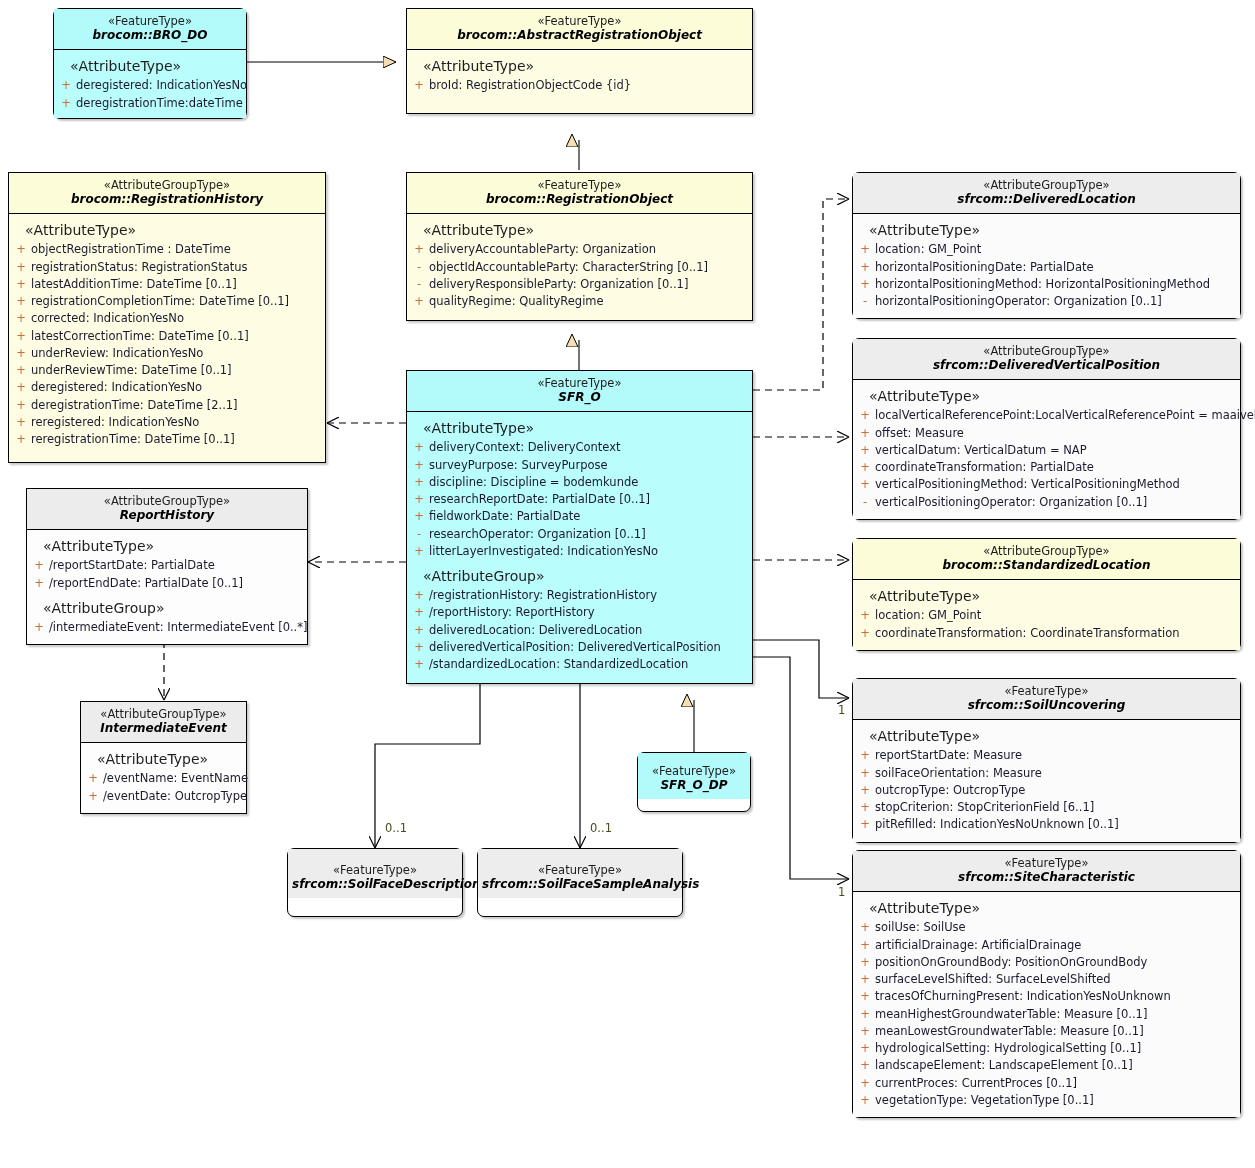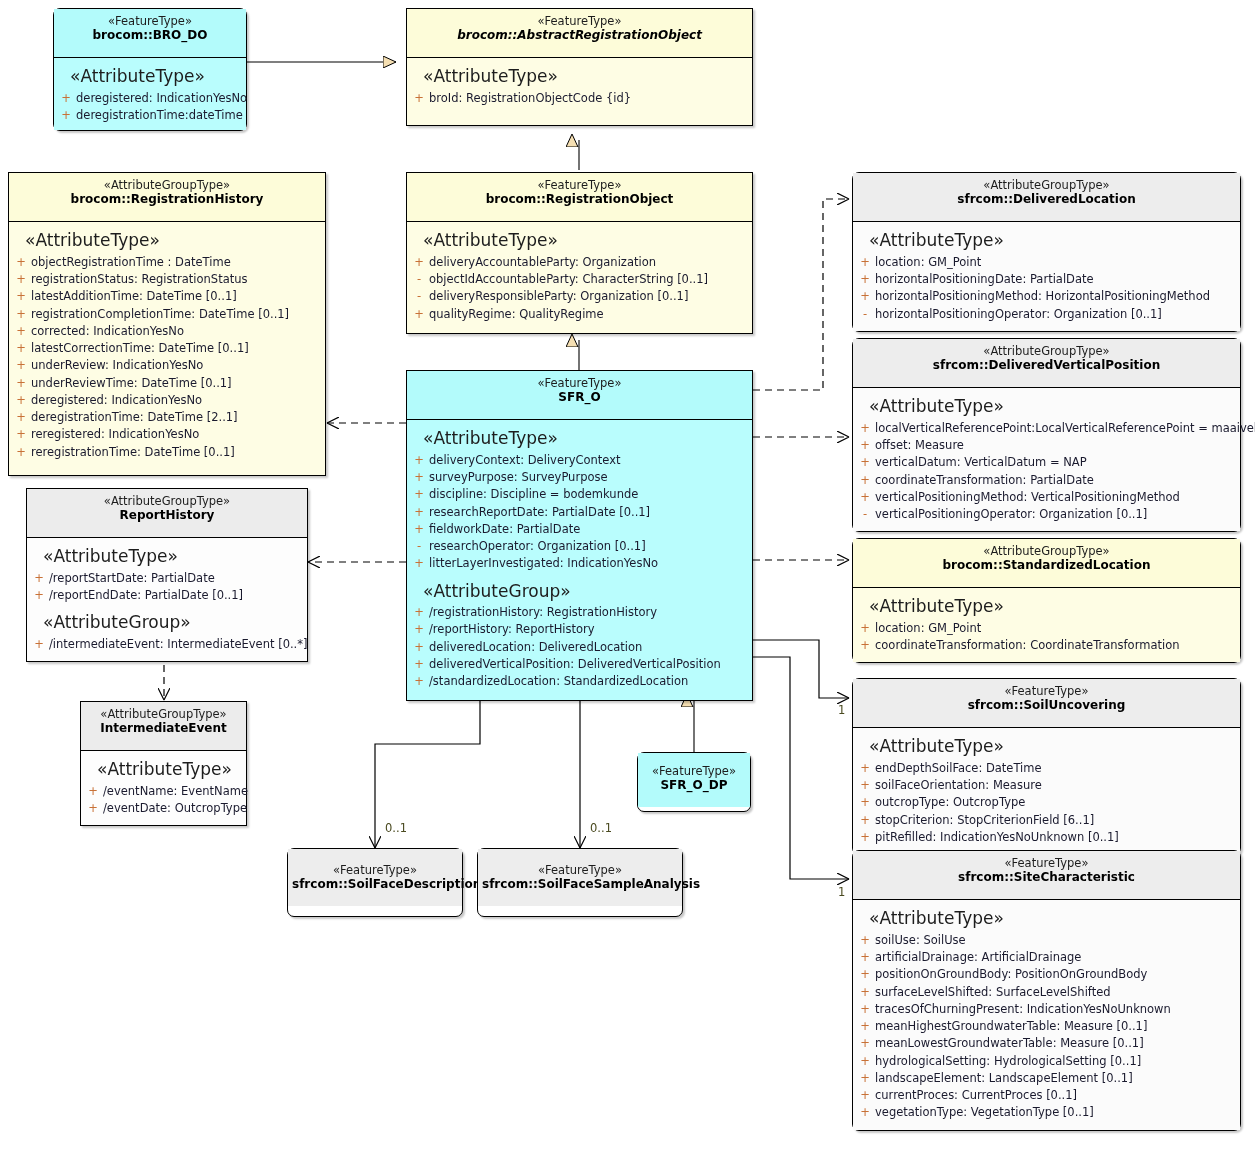--- a/index.html
+++ b/index.html
@@ -31,48 +31,49 @@
     border: 1px solid #000000;
     background: #ffffff;
     box-shadow: 2px 2px 2px rgba(0,0,0,0.22);
     z-index: 5;
   }
   .uml-class.rounded {
     border-radius: 7px;
   }
   .hdr {
     text-align: center;
-    padding: 5px 4px 14px 4px;
+    padding: 5px 4px 6px 4px;
     line-height: 1.25;
     border-bottom: 1px solid #000000;
   }
   .uml-class.noattrs .hdr {
     border-bottom: none;
   }
   .stereo {
     font-size: 11.5px;
     color: #1d1d1d;
     display: block;
     white-space: nowrap;
   }
   .cname {
     font-size: 12px;
     font-weight: bold;
     color: #000000;
     display: block;
     white-space: nowrap;
+    font-style: italic;
   }
   .cname.abstract {
     font-style: italic;
   }
   .body {
     padding: 6px 2px 6px 2px;
   }
   .grp-label {
-    font-size: 17px;
+    font-size: 14px;
     color: #1d1d1d;
     padding-left: 14px;
     line-height: 1.5;
     white-space: nowrap;
   }
   .attr {
     display: flex;
     align-items: baseline;
     font-size: 11.5px;
     line-height: 1.5;
@@ -483,21 +484,21 @@
 
   <div class="uml-class rounded th-grey2" style="left:852px; top:678px; width:389px;">
     <div class="hdr">
       <span class="stereo">«FeatureType»</span>
       <span class="cname">sfrcom::SoilUncovering</span>
     </div>
     <div class="body" style="padding-bottom:8px;">
       <div class="grp-label">«AttributeType»</div>
       <div class="attr">
           <span class="vis">+</span>
-          <span class="sig">endDepthSoilFace: DateTime</span>
+          <span class="sig">reportStartDate: Measure</span>
         </div>
       <div class="attr">
           <span class="vis">+</span>
           <span class="sig">soilFaceOrientation: Measure</span>
         </div>
       <div class="attr">
           <span class="vis">+</span>
           <span class="sig">outcropType: OutcropType</span>
         </div>
       <div class="attr">

